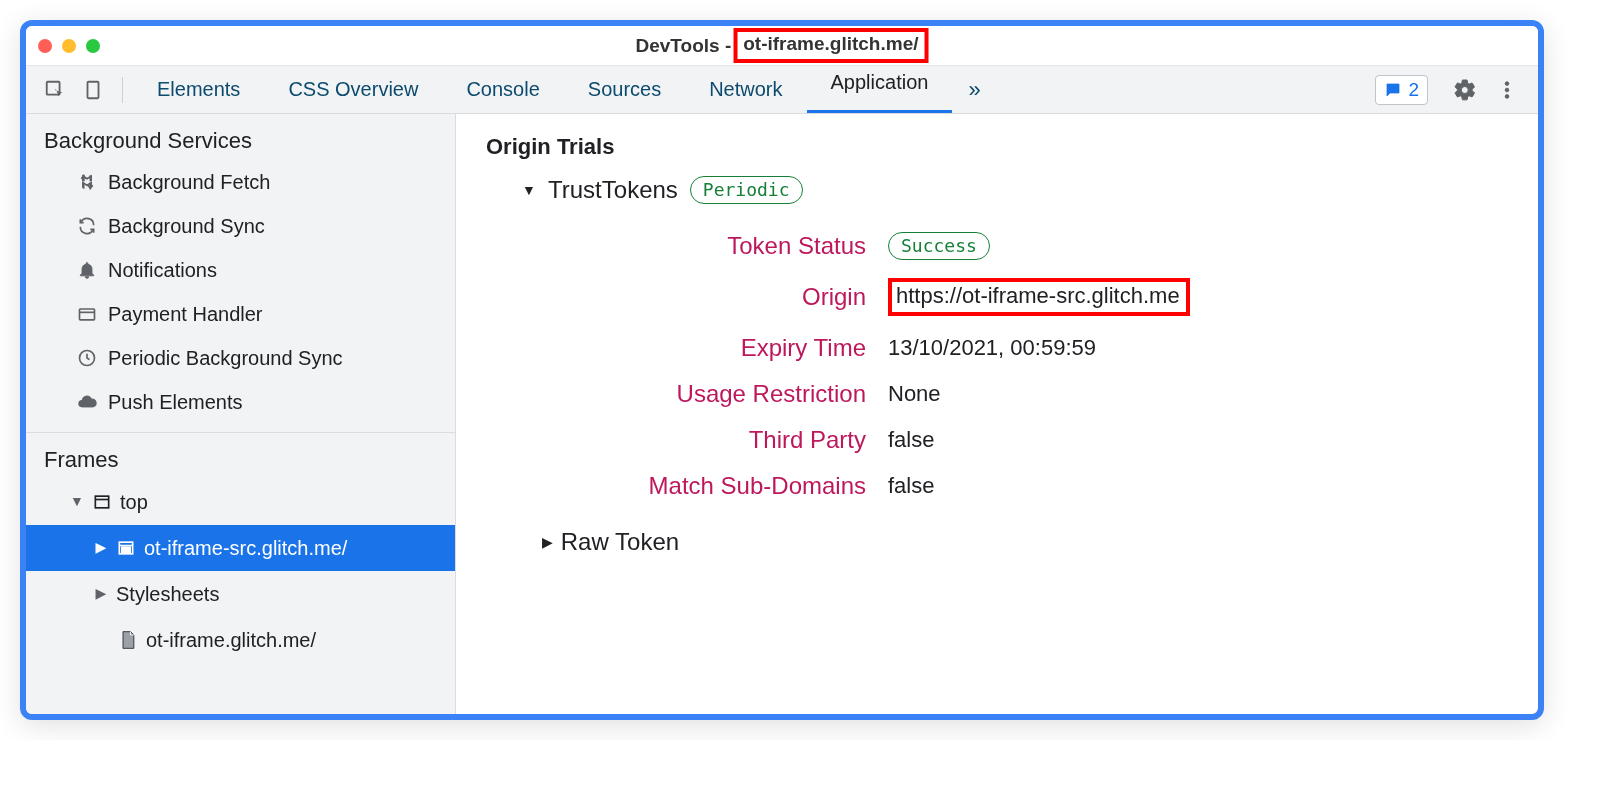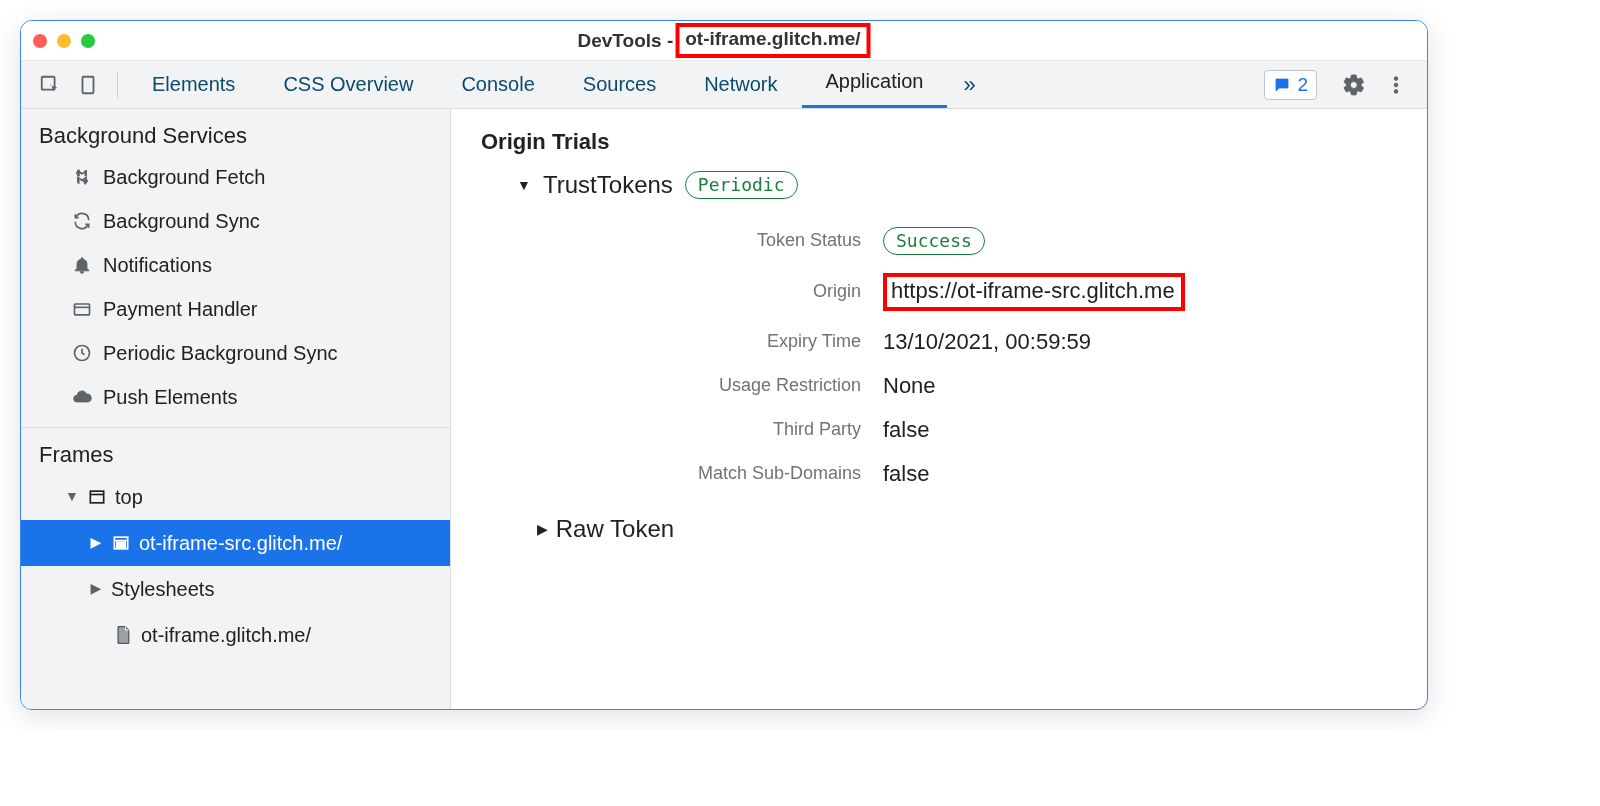--- a/index.html
+++ b/index.html
@@ -2,22 +2,22 @@
 <html><head>
 <meta charset="utf-8">
 <style>
   * { box-sizing: border-box; margin: 0; padding: 0; }
   body {
     font-family: -apple-system, BlinkMacSystemFont, "Helvetica Neue", Arial, sans-serif;
     background: #fff;
     padding: 20px;
   }
   .window {
-    width: 1408px;
-    border: 1px solid #3b82f6;
+    width: 1524px;
+    border: 6px solid #3b82f6;
     border-radius: 12px;
     overflow: hidden;
     box-shadow: 0 6px 28px rgba(0,0,0,0.12);
     background: #fff;
   }
   .titlebar {
     height: 40px;
     display: flex;
     align-items: center;
     background: #fff;
@@ -88,21 +88,20 @@
     color: #0c4a6e;
     cursor: pointer;
     height: 100%;
     font-size: 20px;
   }
   .tab.active {
     color: #202124;
     border-bottom: 3px solid #1a73e8;
     padding-bottom: 12px;
     margin-bottom: -1px;
-    align-items: flex-end;
   }
   .tb-spacer { flex: 1; }
   .issues-badge {
     display: inline-flex;
     align-items: center;
     gap: 6px;
     border: 1px solid #bfc5ca;
     border-radius: 4px;
     padding: 3px 8px;
     color: #1a73e8;
@@ -219,22 +218,22 @@
   }
   .kv-row {
     display: flex;
     align-items: center;
     margin: 18px 0;
     gap: 22px;
   }
   .kv-key {
     width: 300px;
     text-align: right;
-    color: #737373;
-    font-size: 18px;
+    color: #be185d;
+    font-size: 24px;
   }
   .kv-val {
     font-size: 22px;
     color: #202124;
   }
   .kv-val.highlight {
     border: 4px solid #ff0000;
     padding: 1px 6px 3px 4px;
   }
   .raw-row {

